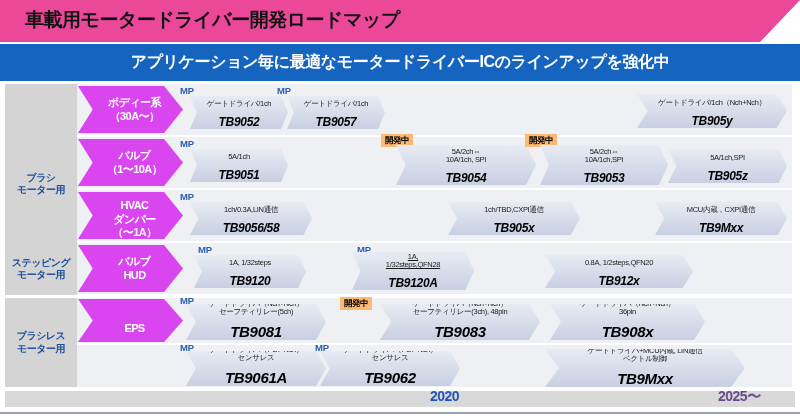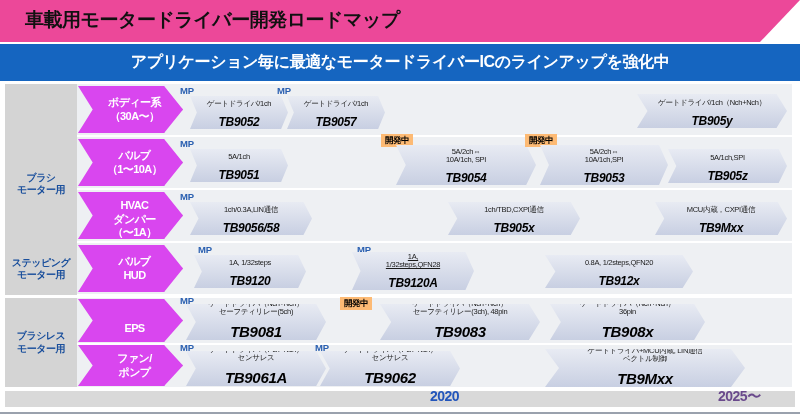--- a/index.html
+++ b/index.html
@@ -282,24 +282,20 @@
       <div class="pn">TB9083</div>
     </div>
 
     <div class="prod small" style="left:550px;top:220px;width:155px;height:36px;">
       <div class="spec" style="white-space: pre-line;">ゲートドライバ（Nch+Nch）
 36pin</div>
       <div class="pn">TB908x</div>
     </div>
 
     <div class="band" style="top:261px;height:42px;"></div>
-    <div class="app" style="left:78px;top:261px;width:105px;height:41px;">
-      <div class="app-label" style="white-space: pre-line;">ファン/
-ポンプ</div>
-    </div>
 
     <div class="mp" style="left:180px;top:258px;">MP</div>
     <div class="prod small" style="left:186px;top:267px;width:140px;height:35px;">
       <div class="spec" style="white-space: pre-line;">ゲートドライバ（Pch+Nch）
 センサレス</div>
       <div class="pn">TB9061A</div>
     </div>
 
     <div class="mp" style="left:315px;top:258px;">MP</div>
     <div class="prod small" style="left:320px;top:267px;width:140px;height:35px;">

